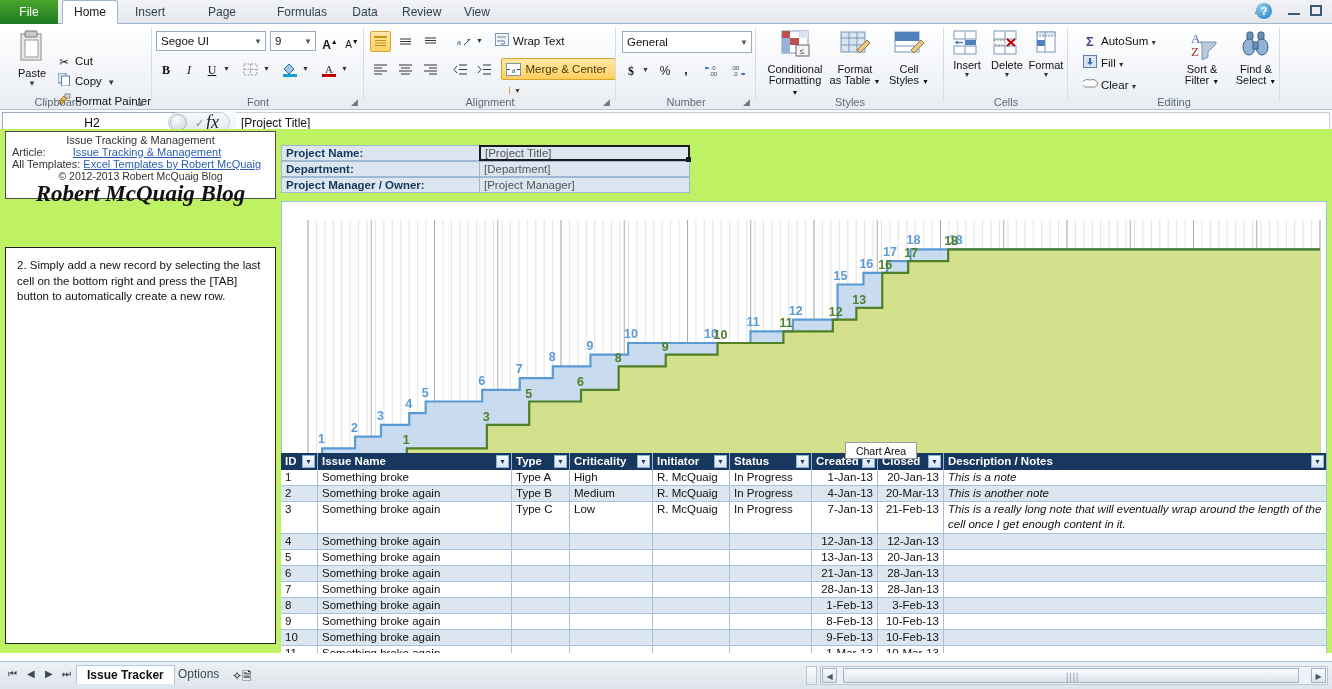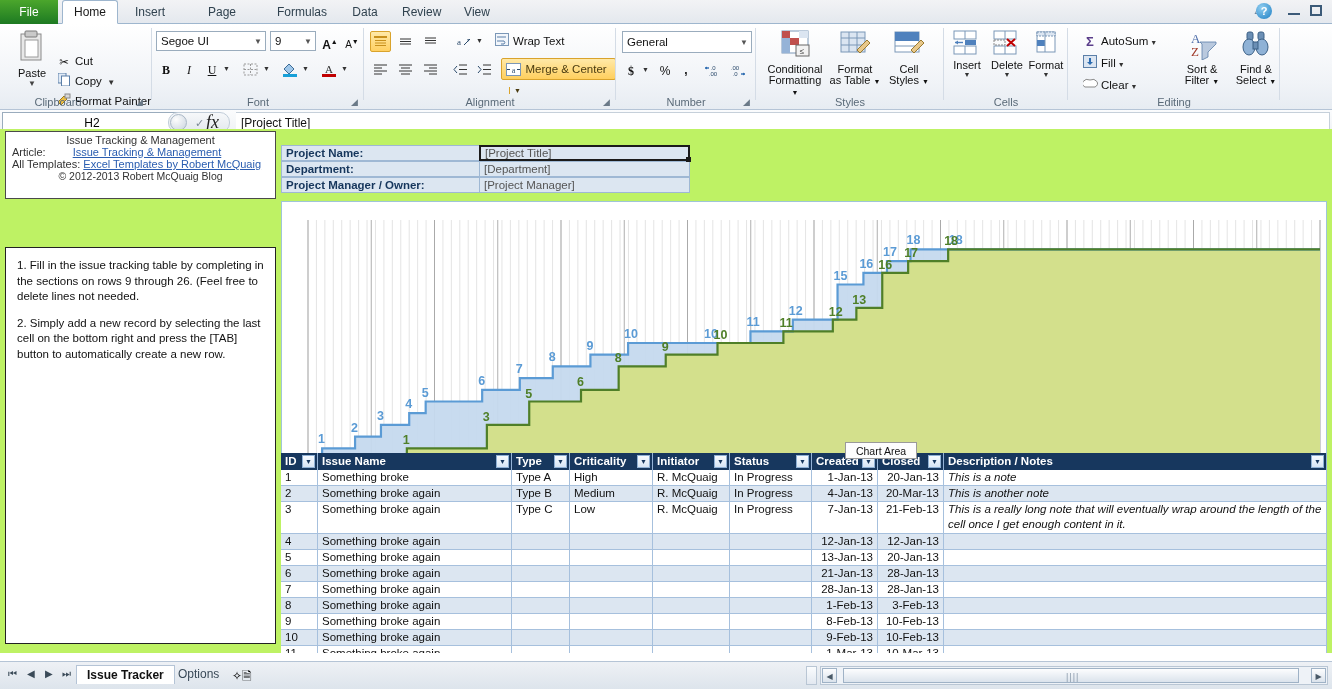--- a/index.html
+++ b/index.html
@@ -590,24 +590,24 @@
       <div class="brand-line0">Issue Tracking &amp; Management</div>
       <div class="brand-row">
         <span>Article:</span>
         <a href="#" style="margin-left:24px;">Issue Tracking &amp; Management</a>
       </div>
       <div class="brand-row">
         <span>All Templates:</span>
         <a href="#">Excel Templates by Robert McQuaig</a>
       </div>
       <div class="brand-cr">© 2012-2013 Robert McQuaig Blog</div>
+      <div class="brand-logo">Robert McQuaig Blog</div>
     </div>
 
     <div class="notesbox">
-      <p>1. Fill in the issue tracking table by completing in the sections on rows 9 through 26. (Feel free to delete lines not needed.</p>
       <p>2. Simply add a new record by selecting the last cell on the bottom right and press the [TAB] button to automatically create a new row.</p>
     </div>
 
     <div class="pinfo">
       <div class="prow sel">
         <div class="plabel">Project Name:</div>
         <div class="pval">[Project Title]</div>
       </div>
       <div class="prow">
         <div class="plabel">Department:</div>

